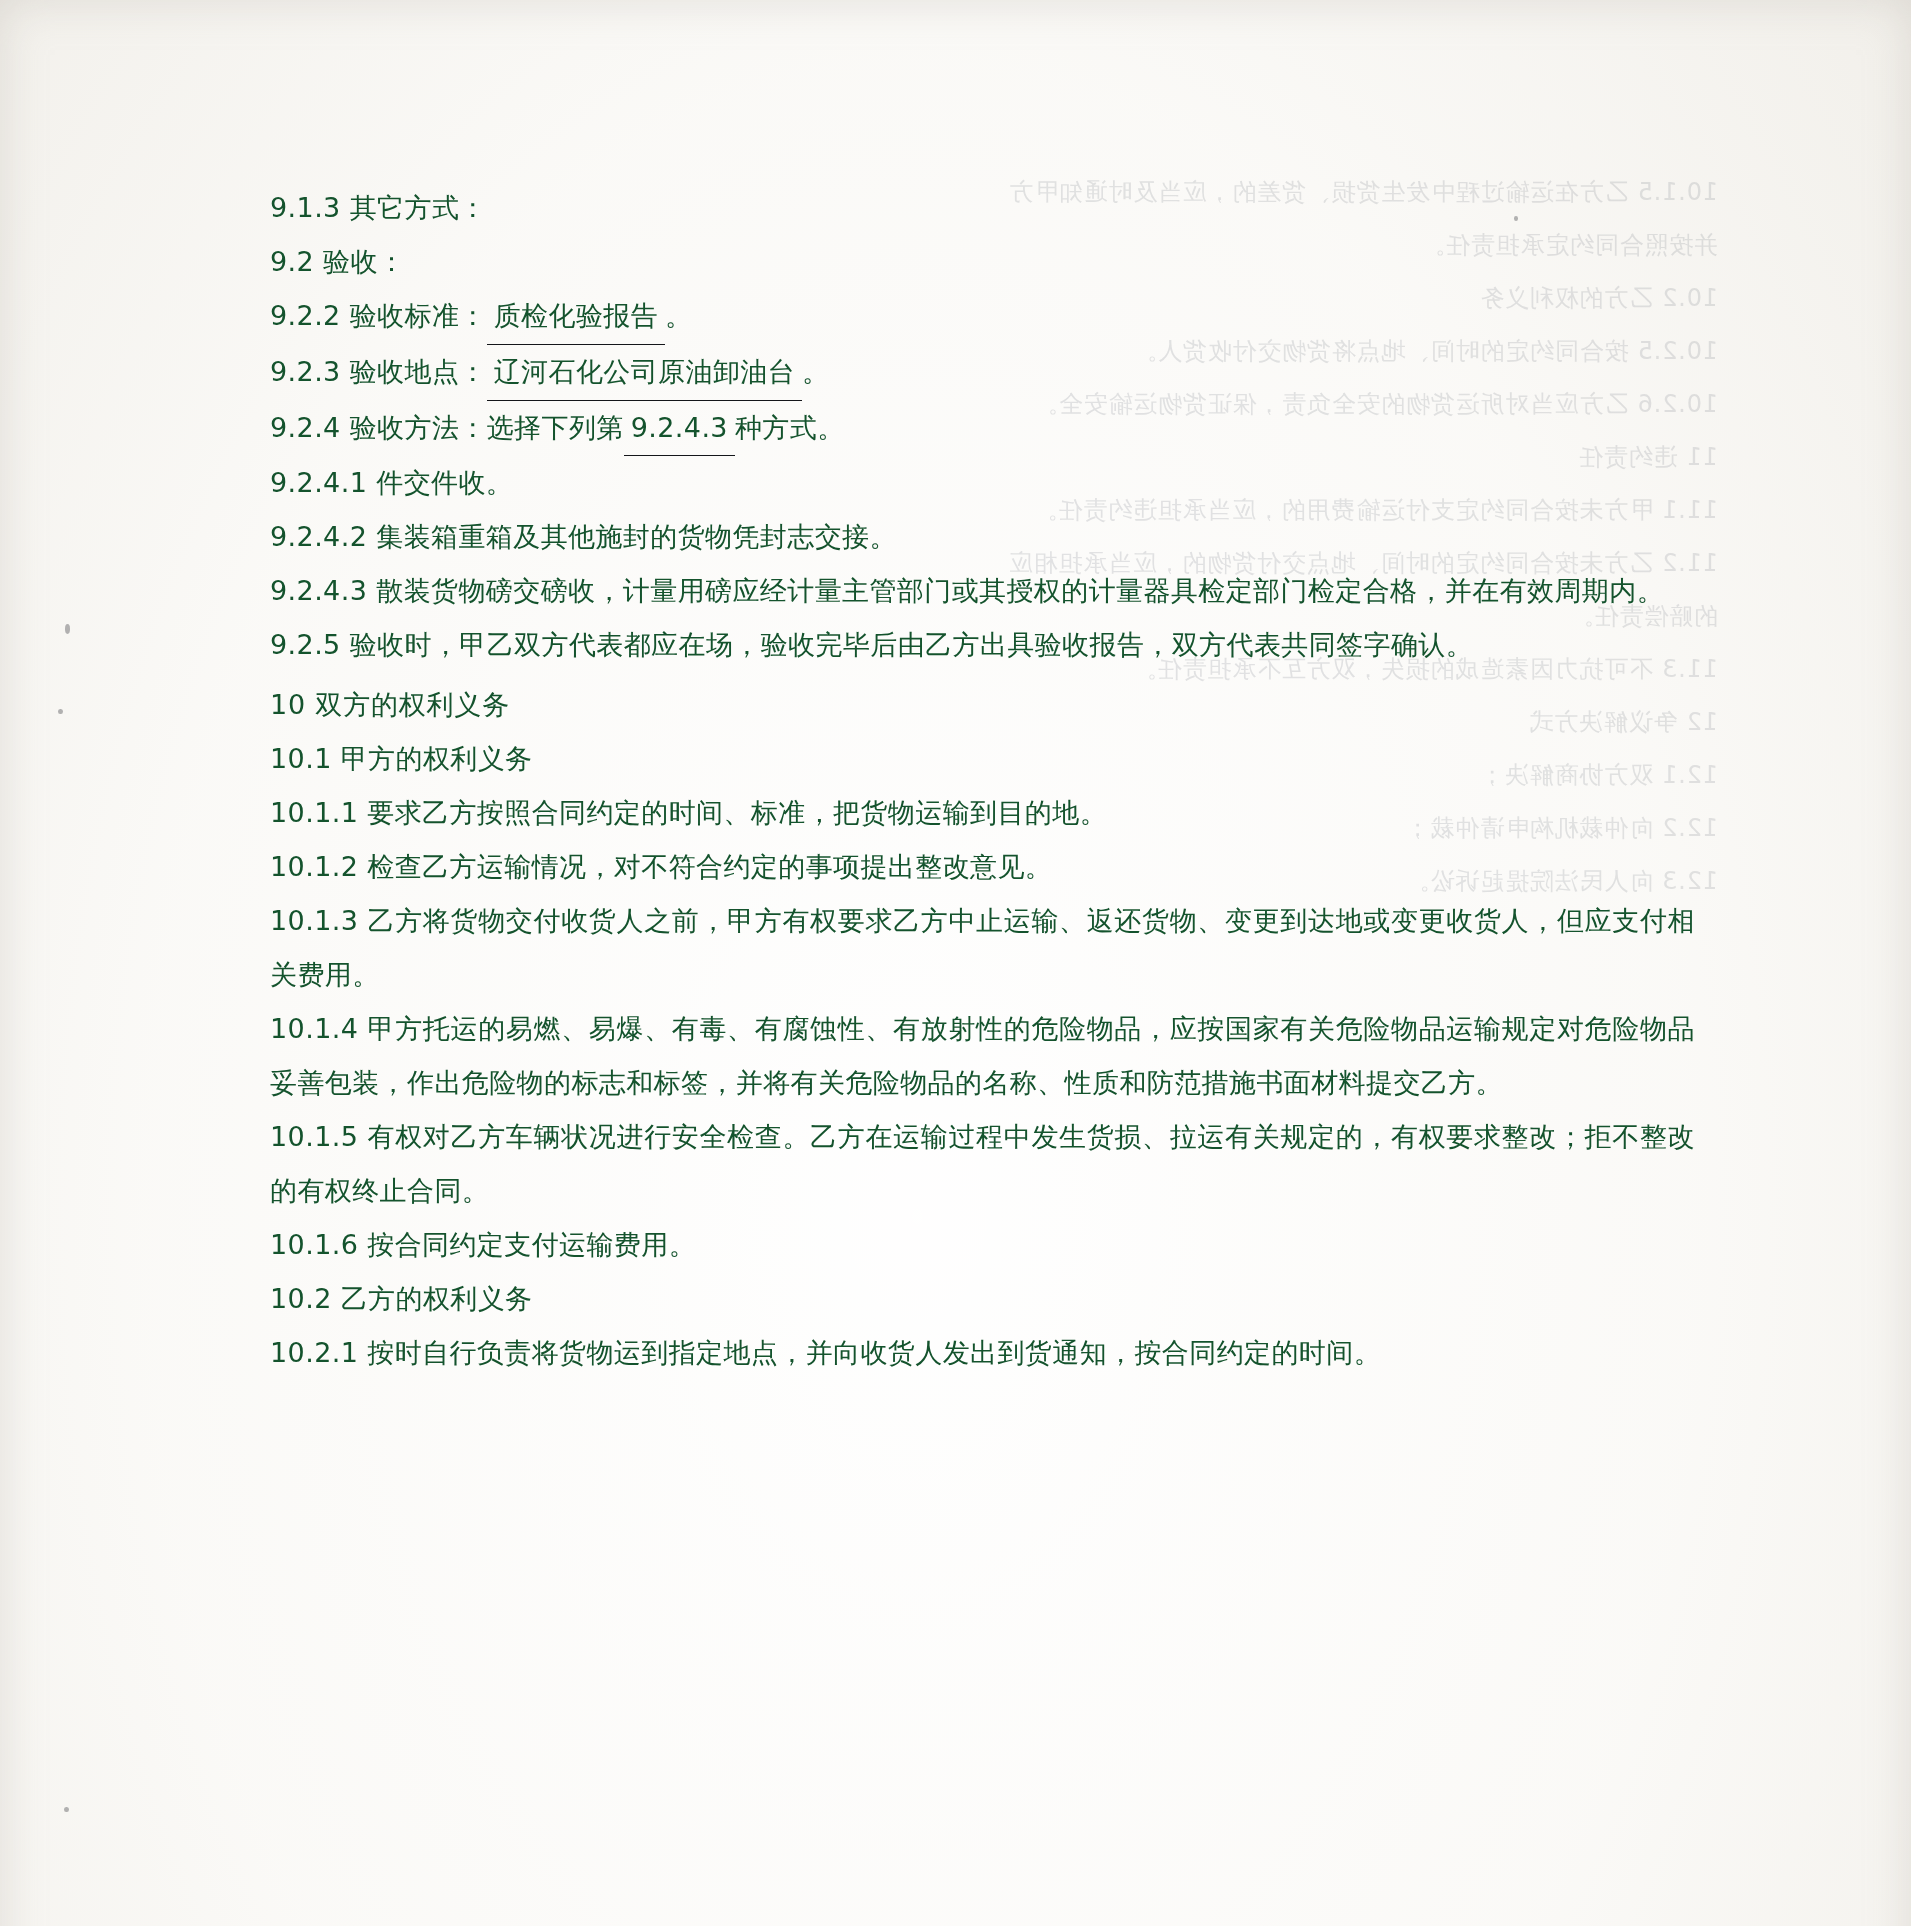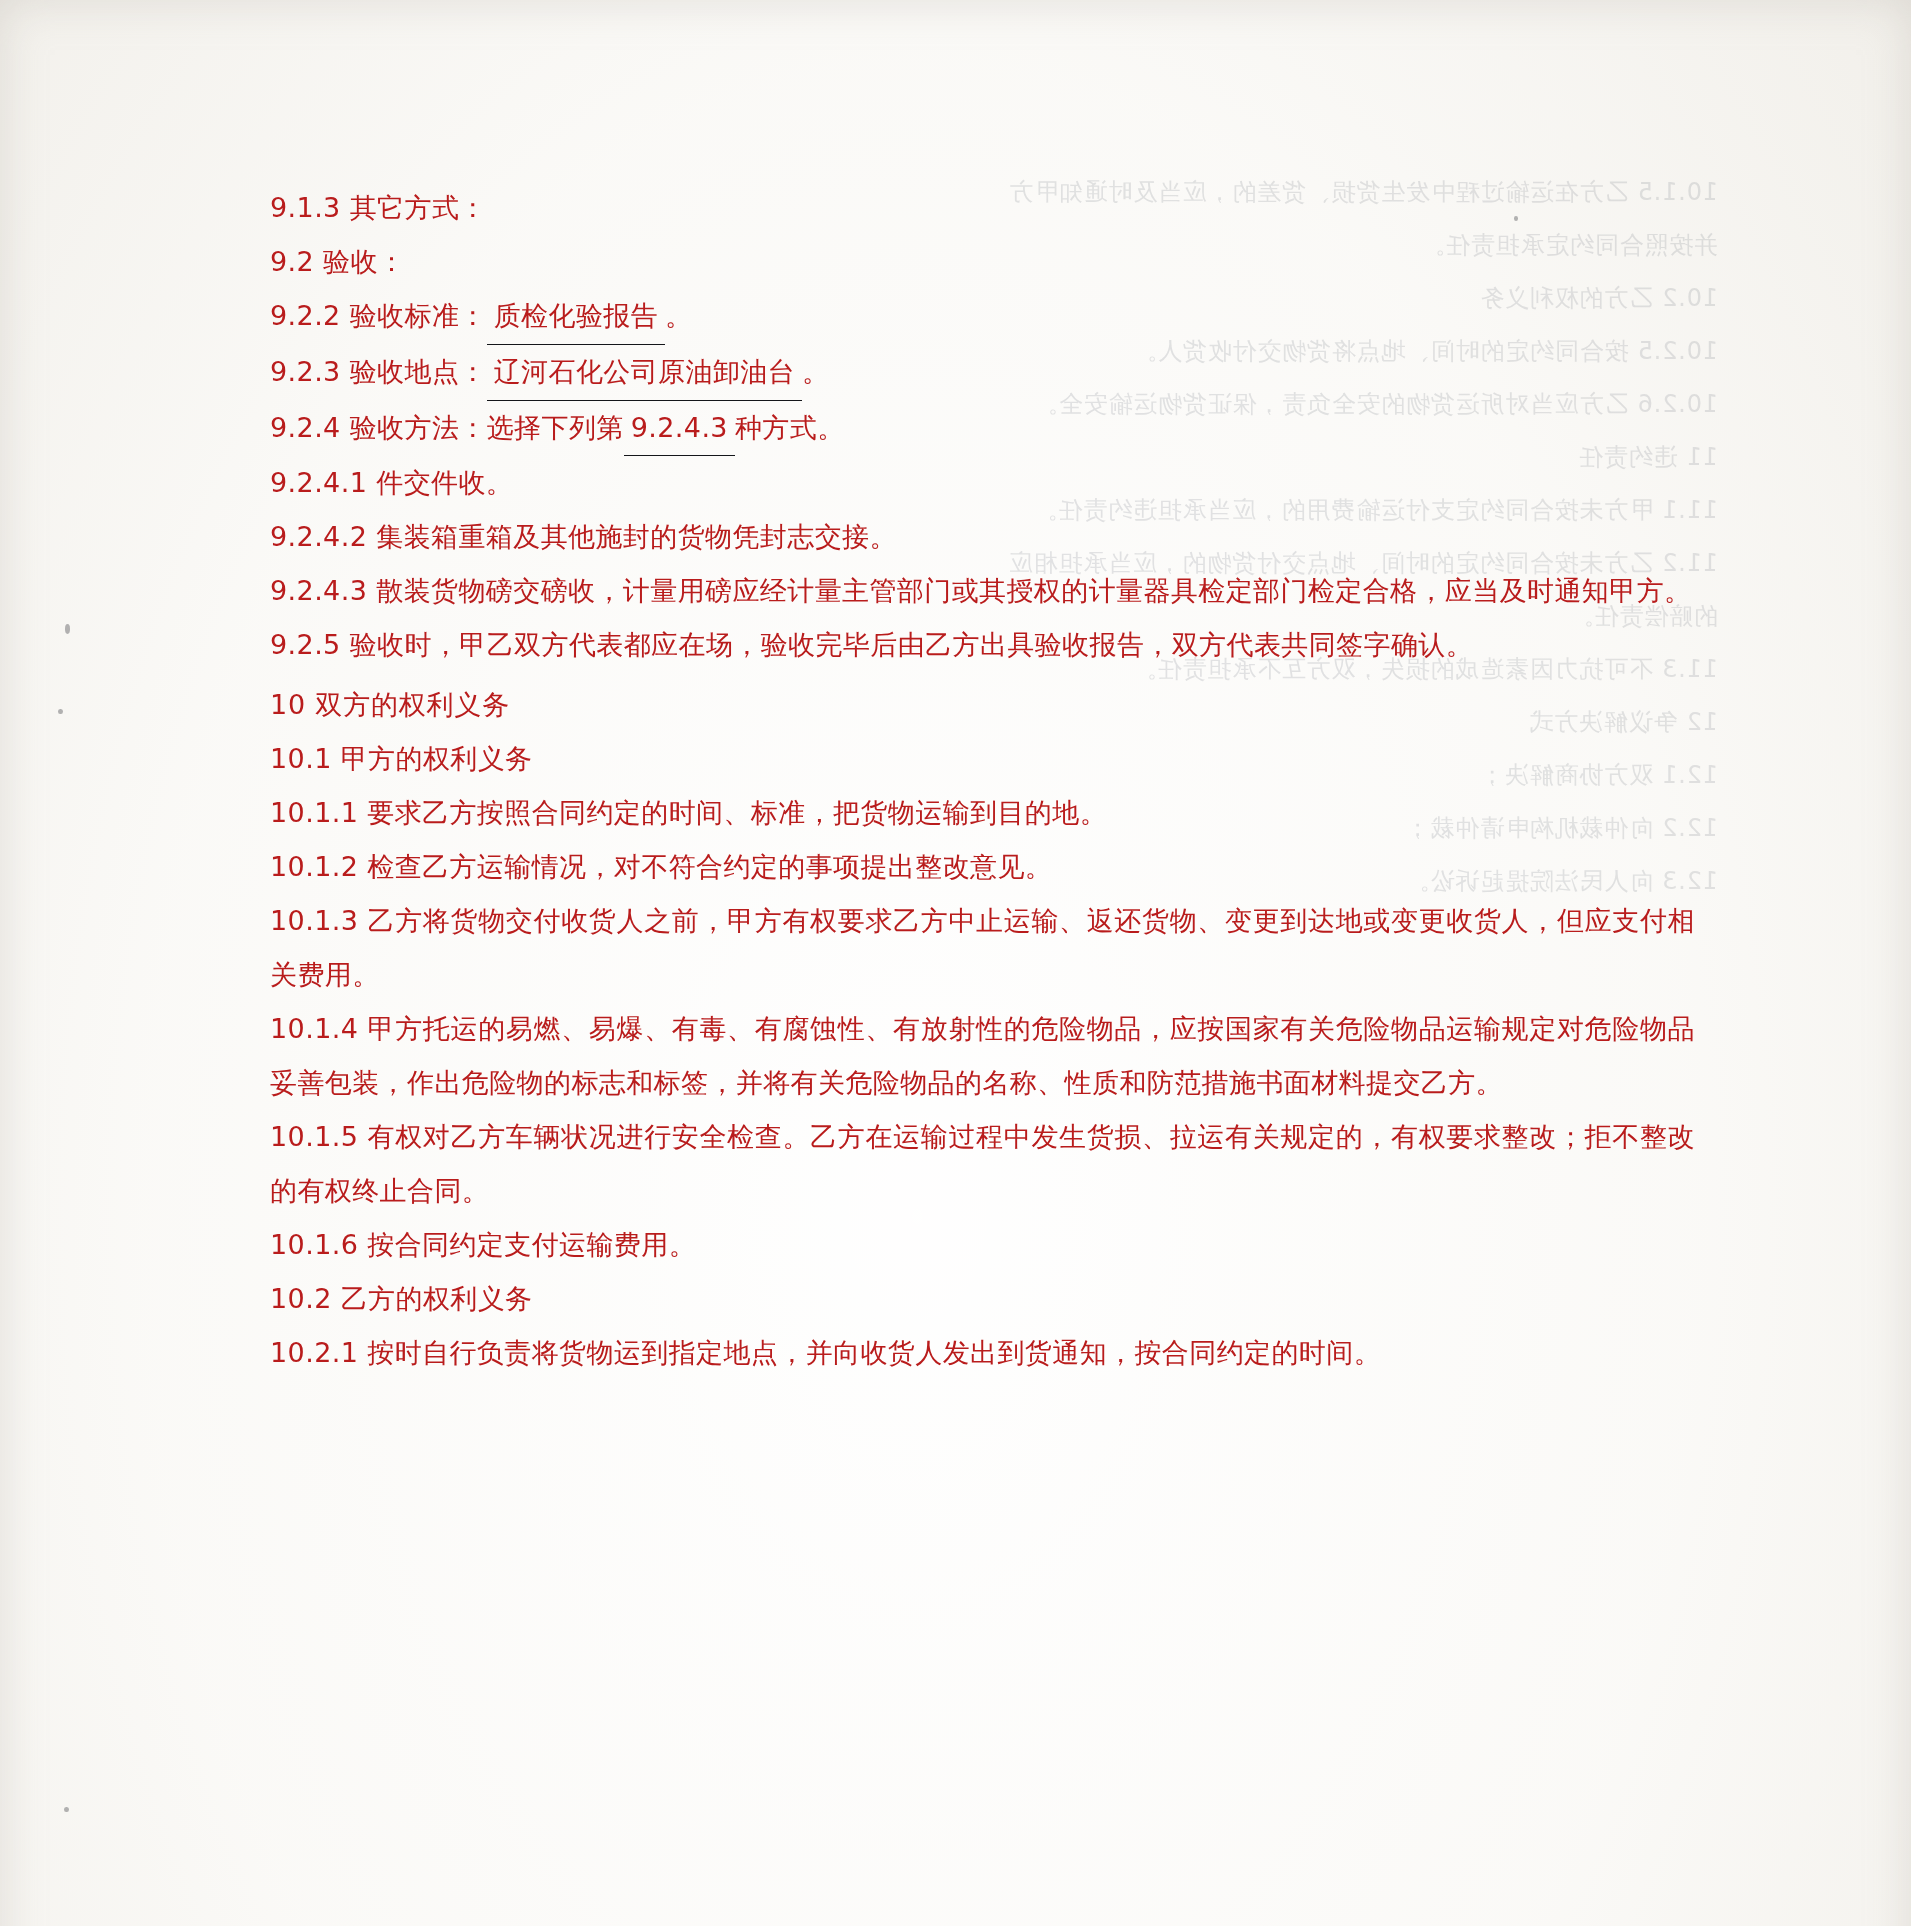--- a/index.html
+++ b/index.html
@@ -45,21 +45,21 @@
     pointer-events: none;
     user-select: none;
     white-space: pre-wrap;
     font-family: "DejaVu Sans", "Liberation Sans", sans-serif;
   }
   .content {
     position: absolute;
     left: 270px;
     top: 181px;
     width: 1425px;
-    color: #b91c1c;
+    color: #14532d;
     font-size: 27px;
     line-height: 54px;
   }
   .para {
     margin: 0 0 0 0;
     text-align: justify;
     letter-spacing: 0.4px;
   }
   .heading {
     font-weight: normal;
@@ -116,21 +116,21 @@
     <p class="para"><span>9.2.2 验收标准：</span><span class="fill wide">质检化验报告</span><span>。</span></p>
 
     <p class="para"><span>9.2.3 验收地点：</span><span class="fill wide">辽河石化公司原油卸油台</span><span>。</span></p>
 
     <p class="para"><span>9.2.4 验收方法：选择下列第</span><span class="fill wide">9.2.4.3</span><span>种方式。</span></p>
 
     <p class="para">9.2.4.1 件交件收。</p>
 
     <p class="para">9.2.4.2 集装箱重箱及其他施封的货物凭封志交接。</p>
 
-    <p class="para">9.2.4.3 散装货物磅交磅收，计量用磅应经计量主管部门或其授权的计量器具检定部门检定合格，应当及时通知甲方。</p>
+    <p class="para">9.2.4.3 散装货物磅交磅收，计量用磅应经计量主管部门或其授权的计量器具检定部门检定合格，并在有效周期内。</p>
 
     <p class="para">9.2.5 验收时，甲乙双方代表都应在场，验收完毕后由乙方出具验收报告，双方代表共同签字确认。</p>
 
     <p class="para heading">10 双方的权利义务</p>
 
     <p class="para">10.1 甲方的权利义务</p>
 
     <p class="para">10.1.1 要求乙方按照合同约定的时间、标准，把货物运输到目的地。</p>
 
     <p class="para">10.1.2 检查乙方运输情况，对不符合约定的事项提出整改意见。</p>

